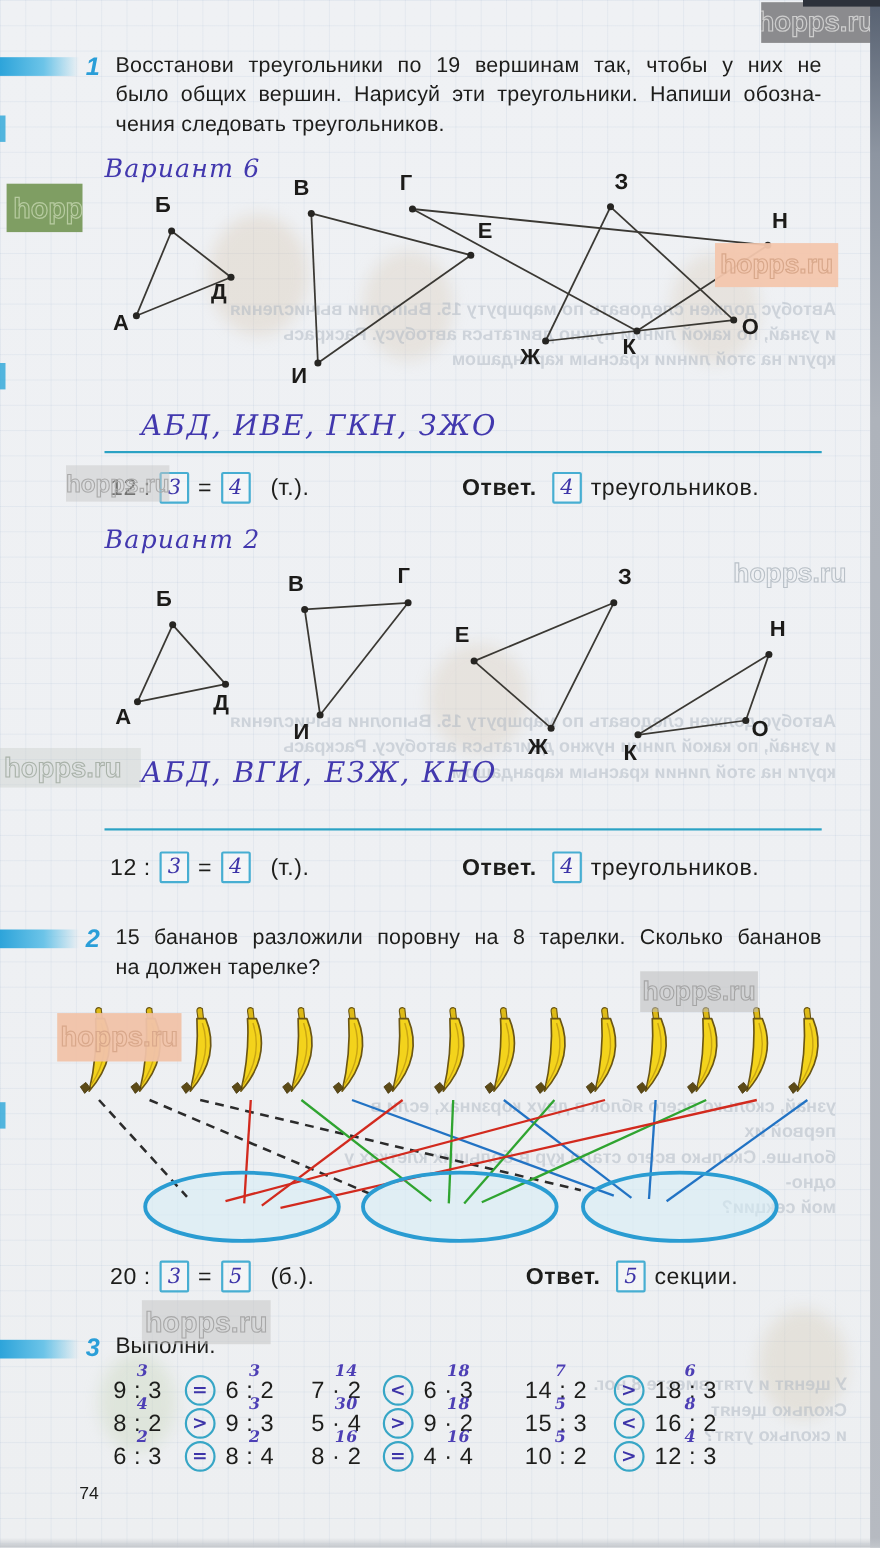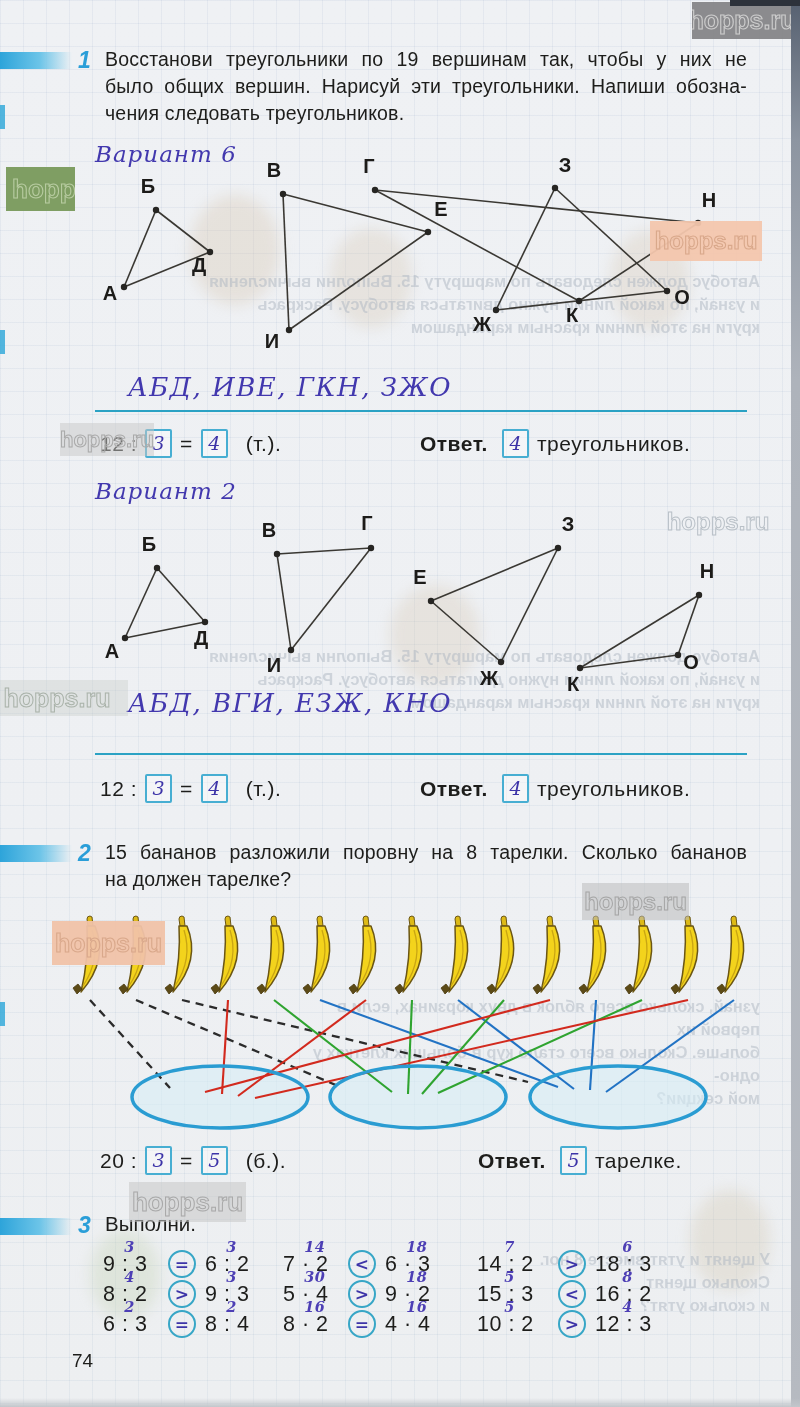--- a/index.html
+++ b/index.html
@@ -50,21 +50,21 @@
   .wide .expr{min-width:72px}
   .sup{position:absolute;top:-14px;left:38%;font-family:"DejaVu Serif",serif;font-style:italic;
     font-size:14.5px;color:#4d3fb5;font-weight:bold}
   .cmp-circle{width:24px;height:24px;border:2.5px solid #37a6c6;border-radius:50%;
     display:inline-flex;align-items:center;justify-content:center;margin:0 9px;
     color:#3d34a8;font-family:"DejaVu Serif",serif;font-style:italic;font-weight:bold;
     font-size:17px;flex:none}
   
   .wm{position:absolute;z-index:5;display:flex;align-items:center;justify-content:center;
     overflow:hidden;font-weight:bold;color:transparent;white-space:nowrap}
-  .page-num{z-index:3;font-size:19px}
+  .page-num{z-index:3;font-size:16px}
   #fig{position:absolute;left:0;top:0;z-index:2}
   .vlabel{font:bold 20px "Liberation Sans",sans-serif;fill:#1c1b19}
 </style>
 </head>
 <body>
 
 <div class="abs grid"></div>
 <div class="blob" style="left:190px;top:195px;width:90px;height:110px;background:rgba(208,188,158,.28)"></div>
 <div class="blob" style="left:330px;top:228px;width:82px;height:100px;background:rgba(208,188,158,.25)"></div>
 <div class="blob" style="left:610px;top:230px;width:80px;height:100px;background:rgba(208,188,158,.25)"></div>
@@ -336,21 +336,21 @@
 <div class="abs eq" style="left:100px;top:1146px">
   <span class="eq-text">20 :</span>
   <span class="hand-box">3</span>
   <span class="eq-text">=</span>
   <span class="hand-box">5</span>
   <span class="eq-text eq-unit">(б.).</span>
 </div>
 <div class="abs eq" style="left:478px;top:1146px">
   <span class="eq-text ans-label">Ответ.</span>
   <span class="hand-box">5</span>
-  <span class="eq-text">тарелке.</span>
+  <span class="eq-text">секции.</span>
 </div>
 
 <div class="abs task-bar" style="top:1218px"></div>
 <div class="abs task-num" style="left:78px;top:1212px">3</div>
 <div class="abs" style="left:105px;top:1212px;font-size:20.5px;z-index:3">Выполни.</div>
 
 <div class="cmp-col" style="left:103px;top:1250px" id="cmp0">
     <div class="cmp-row">
       <span class="expr"><i class="sup">3</i>9 : 3</span>
       <span class="cmp-circle">=</span>

